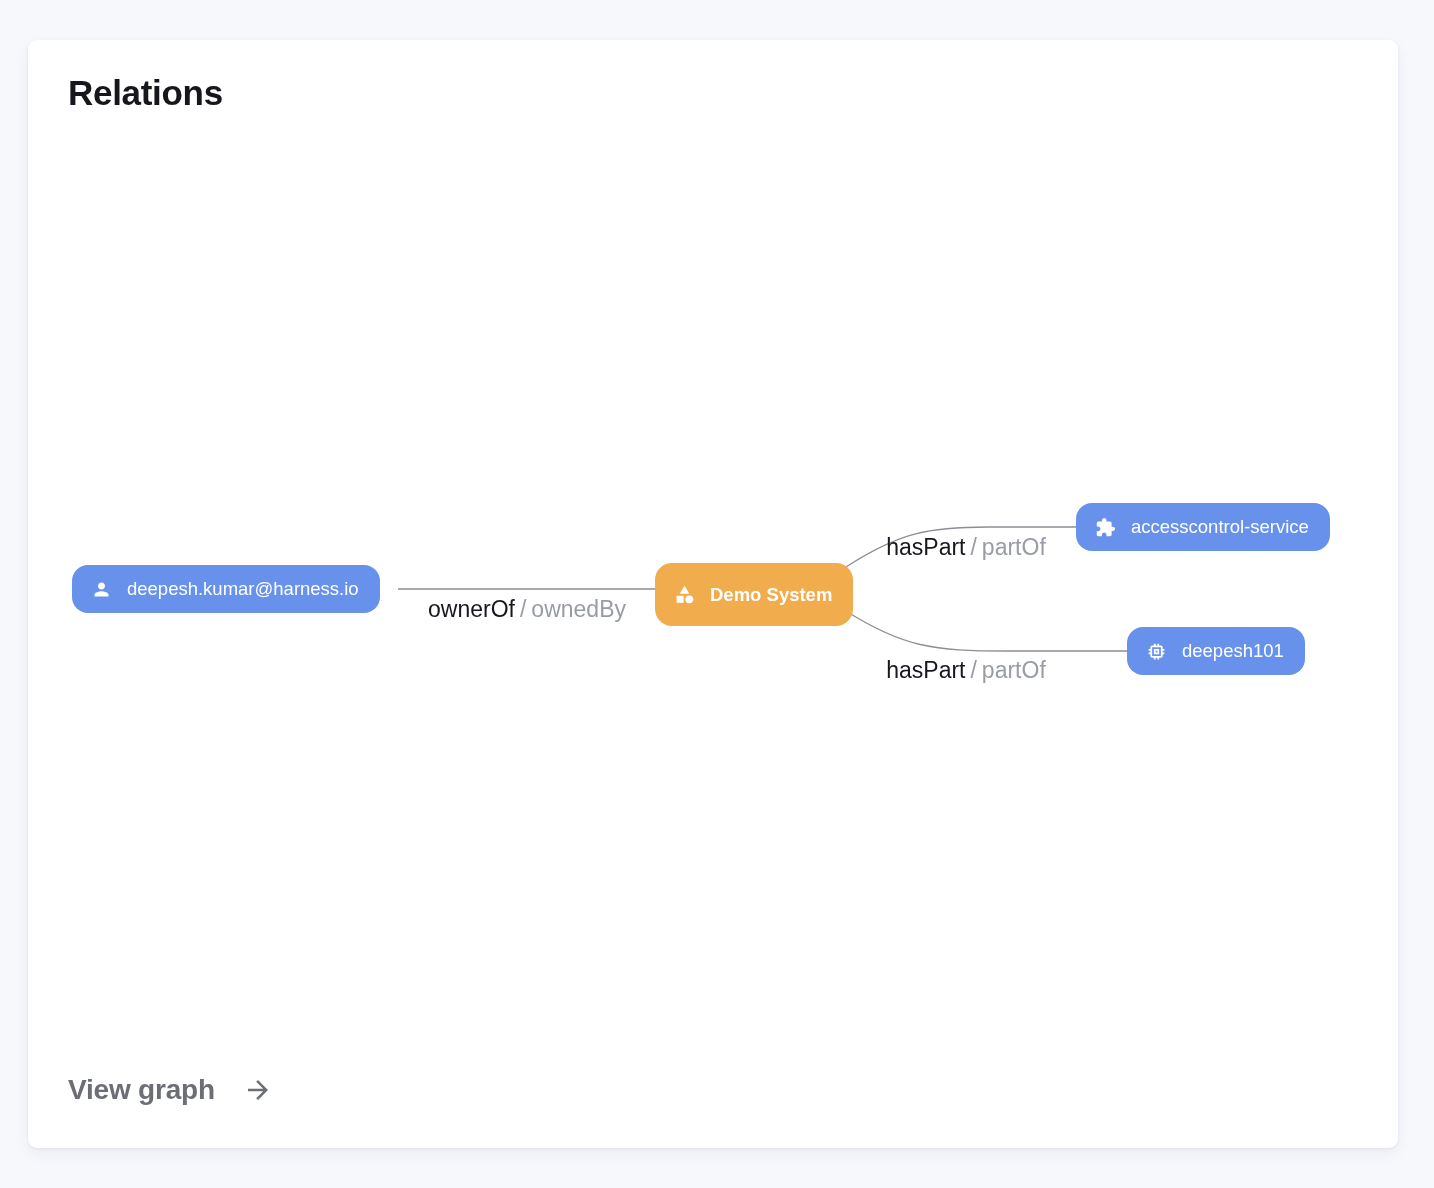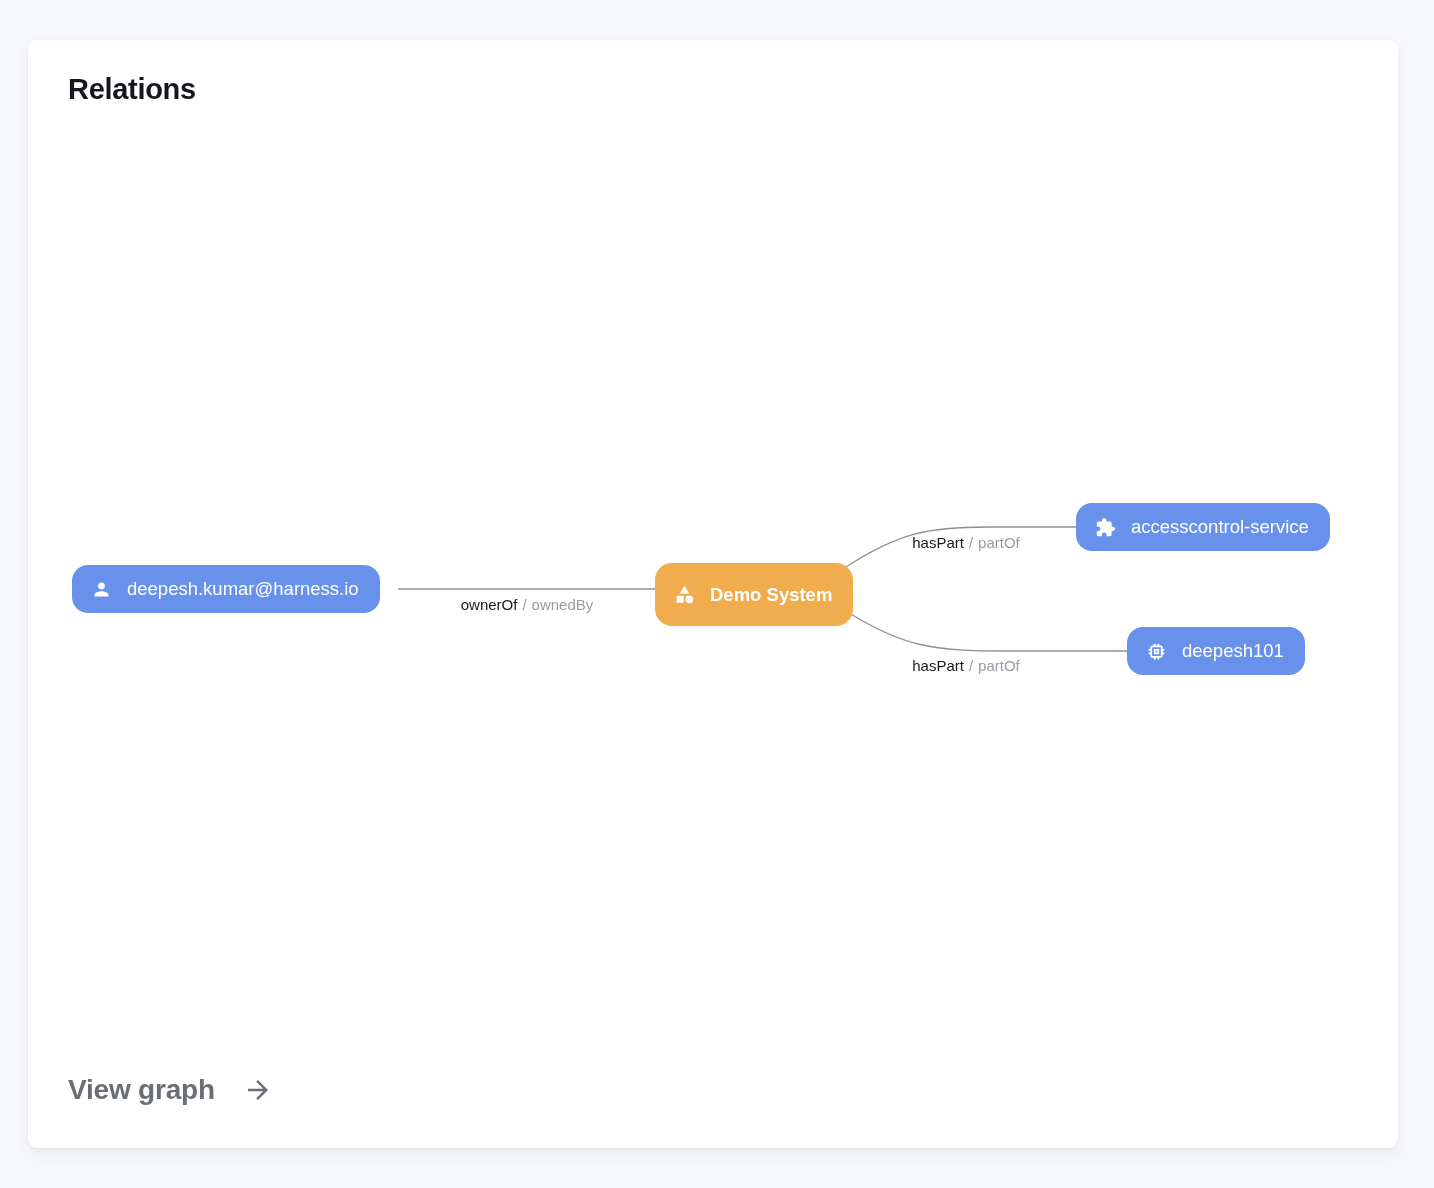--- a/index.html
+++ b/index.html
@@ -14,34 +14,34 @@
     position: absolute;
     left: 28px; top: 40px;
     width: 1370px; height: 1108px;
     background: #ffffff;
     border-radius: 9px;
     box-shadow: 0 1px 3px rgba(25,35,60,0.07), 0 6px 16px rgba(25,35,60,0.05);
   }
   .card-title {
     position: absolute;
     left: 40px; top: 33px;
-    font-size: 29px;
+    font-size: 35px;
     font-weight: 700;
     color: #16161d;
     letter-spacing: -0.3px;
   }
   .graph { position: absolute; inset: 0; }
   svg.edges { position: absolute; left: 0; top: 0; }
   .edge-path { fill: none; stroke: #8b8e95; stroke-width: 1.3px; }
 
   .edge-label {
     position: absolute;
     transform: translateX(-50%);
     white-space: nowrap;
-    font-size: 15px;
+    font-size: 23px;
     color: #17171f;
   }
   .edge-label .sep, .edge-label .secondary { color: #989ca5; }
   .edge-label .sep { margin: 0 5px; }
 
   .node {
     position: absolute;
     display: flex;
     align-items: center;
     gap: 15px;

